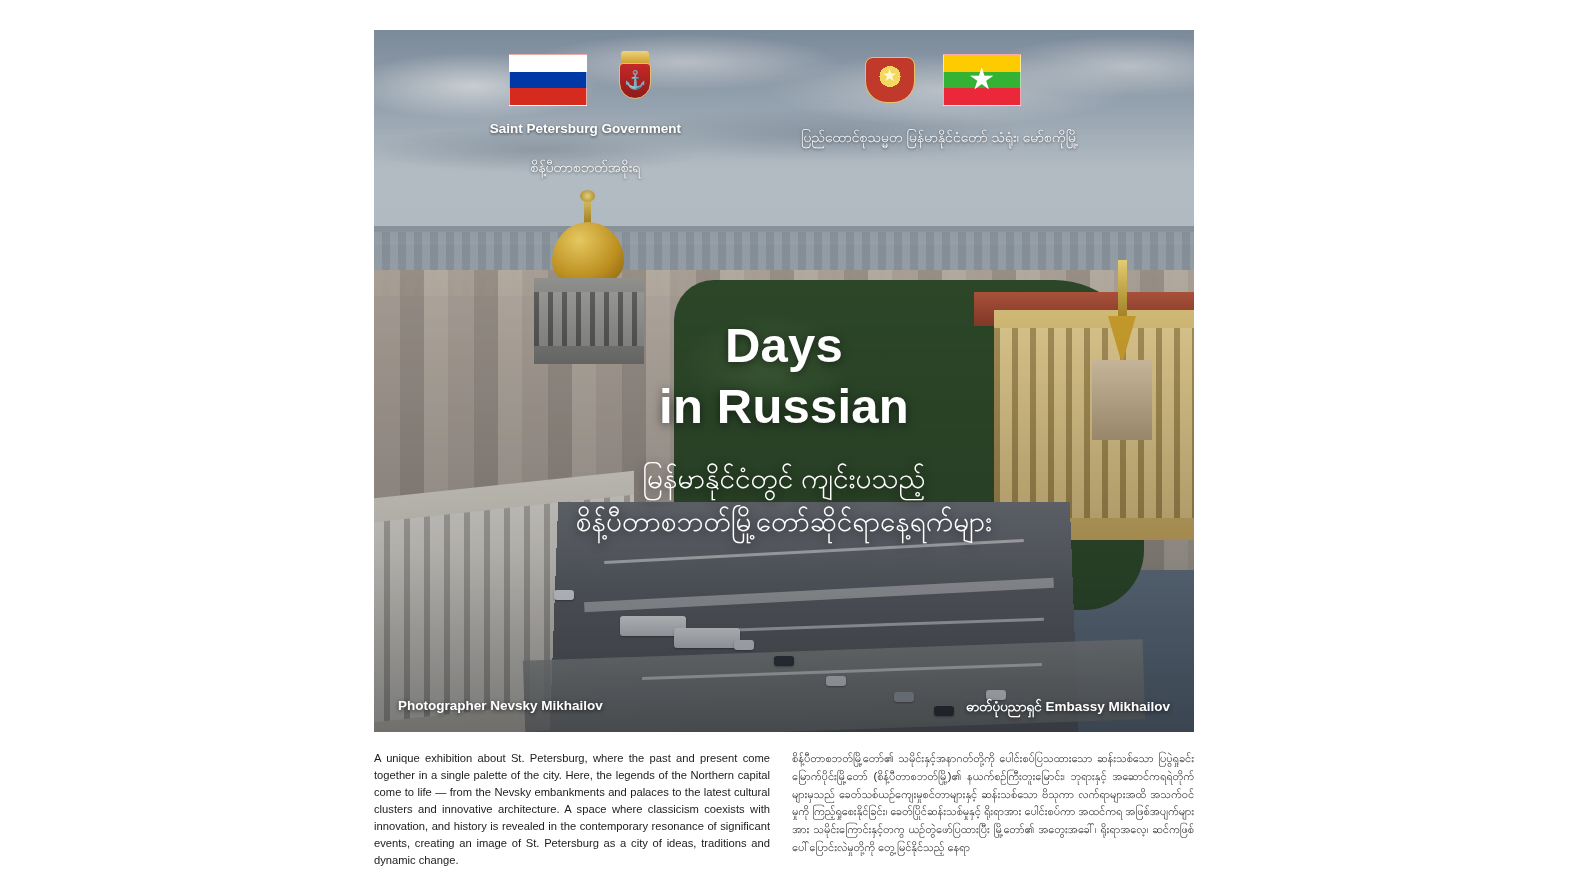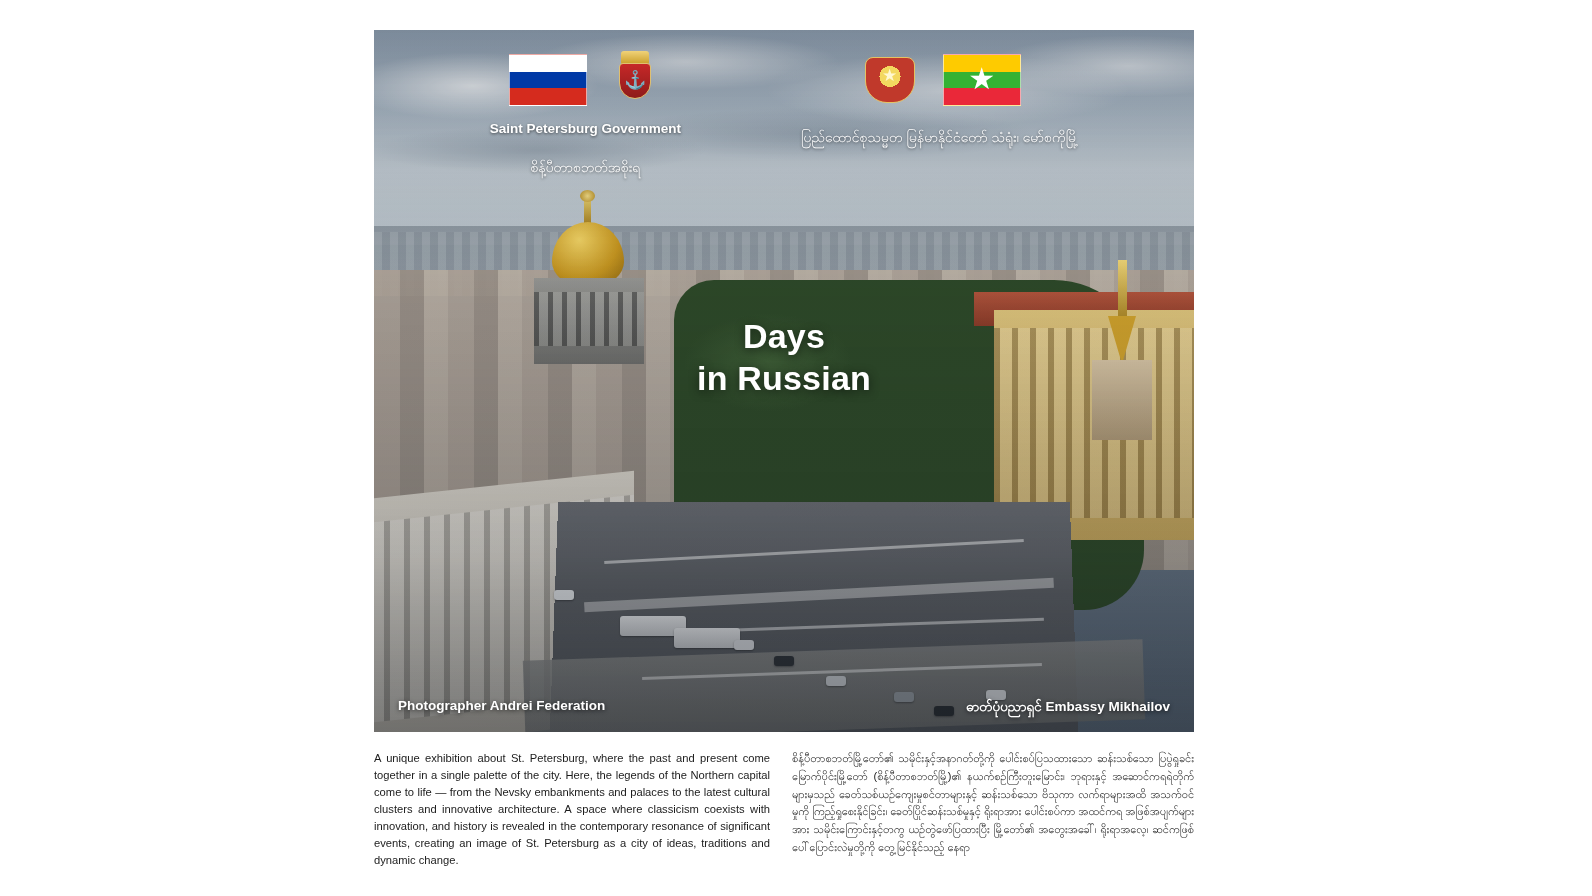--- a/index.html
+++ b/index.html
@@ -232,21 +232,21 @@
     margin-top:20px; font-size:14px; line-height:1.4;
     text-shadow: 0 1px 3px rgba(0,0,0,.6);
   }
 
   
   .titles{
     position:absolute; left:0; top:285px; width:100%;
     text-align:center; color:#ffffff; z-index:6;
   }
   .title-en{
-    font-size:34px; font-weight:bold; line-height:1.24;
+    font-size:49px; font-weight:bold; line-height:1.24;
     letter-spacing:.2px;
     text-shadow: 0 2px 10px rgba(0,0,0,.55);
   }
   .title-my{
     margin-top:20px;
     font-size:28px; line-height:1.55;
     text-shadow: 0 2px 10px rgba(0,0,0,.55);
   }
 
   
@@ -350,24 +350,28 @@
           </div>
           <div class="org-sub">ပြည်ထောင်စုသမ္မတ မြန်မာနိုင်ငံတော် သံရုံး၊ မော်စကိုမြို့</div>
         </div>
       </div>
 
       <div class="titles">
         <div class="title-en">
           <div>Days</div>
           <div>in Russian</div>
         </div>
+        <div class="title-my">
+          <div>မြန်မာနိုင်ငံတွင် ကျင်းပသည့်</div>
+          <div>စိန့်ပီတာစဘတ်မြို့တော်ဆိုင်ရာနေ့ရက်များ</div>
+        </div>
       </div>
 
       <div class="credits">
-        <div>Photographer Andrei Federation</div>
+        <div>Photographer Nevsky Mikhailov</div>
         <div>ဓာတ်ပုံပညာရှင် Embassy Mikhailov</div>
       </div>
     </div>
 
     <div class="bottom">
       <div class="col col-en">A unique exhibition about St. Petersburg, where the past and present come together in a single palette of the city. Here, the legends of the Northern capital come to life — from the Nevsky embankments and palaces to the latest cultural clusters and innovative architecture. A space where classicism coexists with innovation, and history is revealed in the contemporary resonance of significant events, creating an image of St. Petersburg as a city of ideas, traditions and dynamic change.</div>
       <div class="col col-my">စိန့်ပီတာစဘတ်မြို့တော်၏ သမိုင်းနှင့်အနာဂတ်တို့ကို ပေါင်းစပ်ပြသထားသော ဆန်းသစ်သော ပြပွဲရှုခင်းမြောက်ပိုင်းမြို့တော် (စိန့်ပီတာစဘတ်မြို့)၏ နယက်စဉ်ကြီးတူးမြောင်း၊ ဘုရားနှင့် အဆောင်ကရရဲတိုက်များမှသည် ခေတ်သစ်ယဉ်ကျေးမှုစင်တာများနှင့် ဆန်းသစ်သော ဗိသုကာ လက်ရာများအထိ အသက်ဝင်မှုကို ကြည့်ရှုစေးနိုင်ခြင်း၊ ခေတ်ပြိုင်ဆန်းသစ်မှုနှင့် ရိုးရာအား ပေါင်းစပ်ကာ အထင်ကရ အဖြစ်အပျက်များအား သမိုင်းကြောင်းနှင့်တကွ ယဉ်တွဲဖော်ပြထားပြီး မြို့တော်၏ အတွေးအခေါ်၊ ရိုးရာအလေ့၊ ဆင်ကဖြစ်ပေါ်ပြောင်းလဲမှုတို့ကို တွေ့မြင်နိုင်သည့် နေရာ</div>
     </div>
 
   </div>

